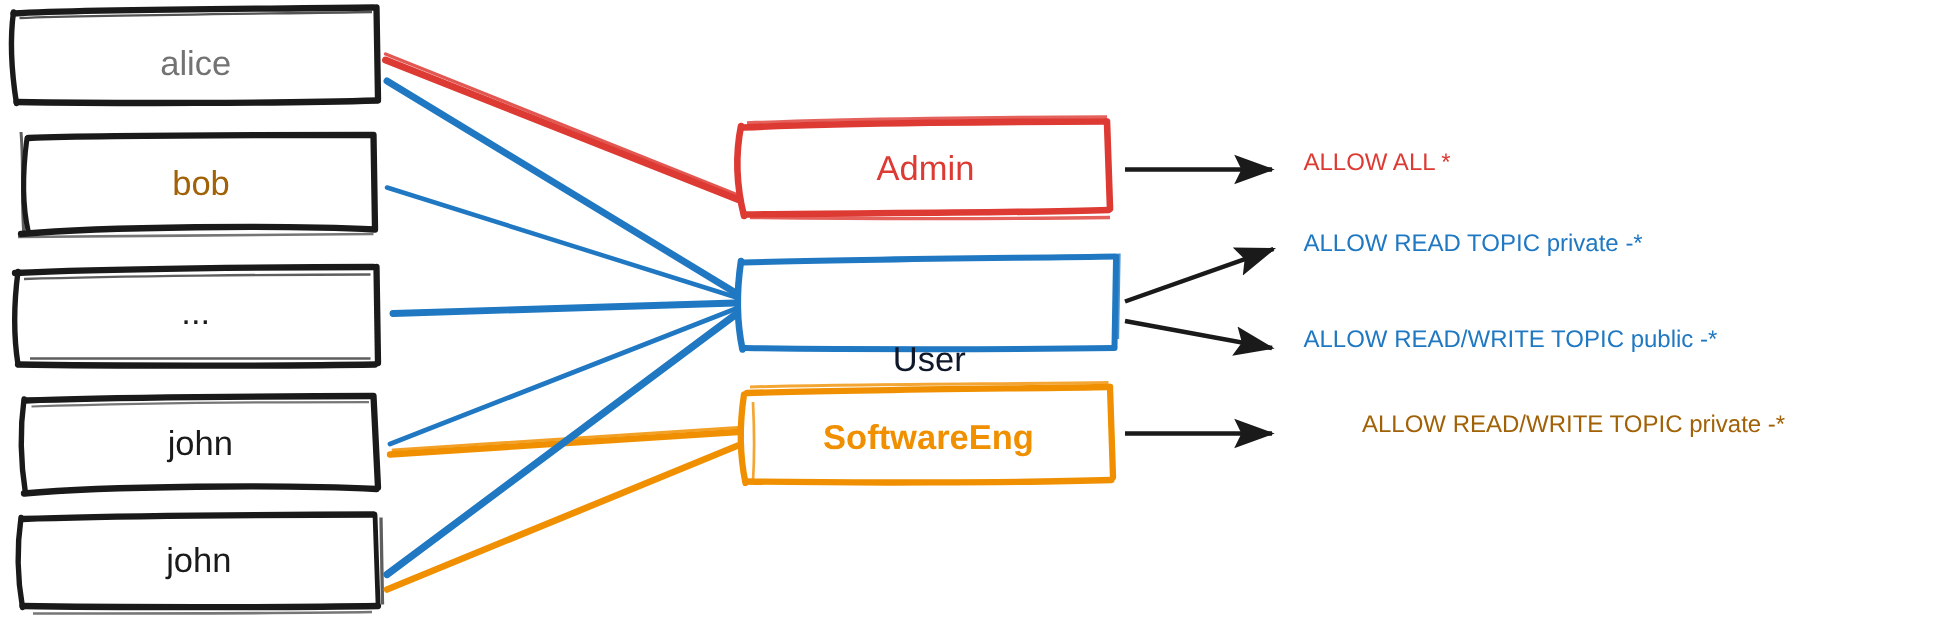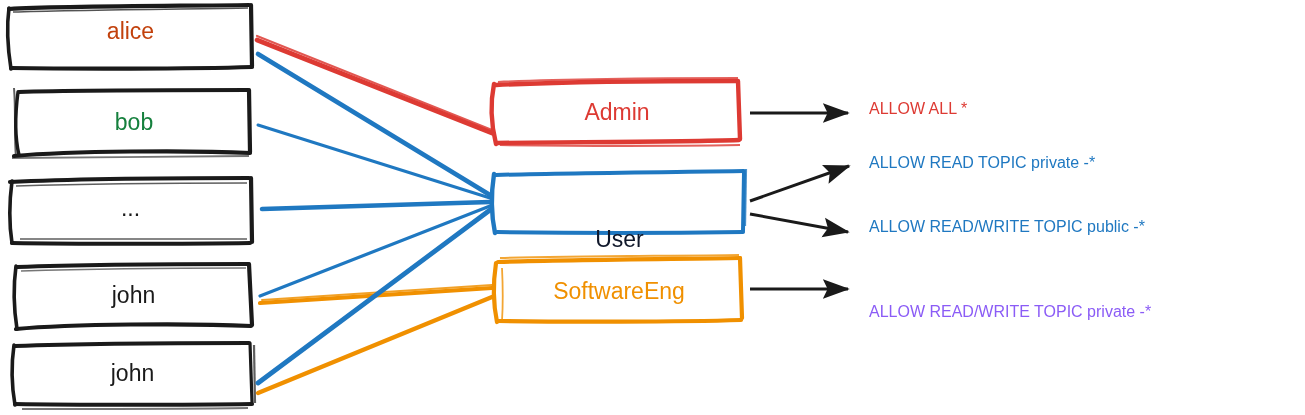--- a/index.html
+++ b/index.html
@@ -166,52 +166,52 @@
       <line x1="750" y1="201" x2="849" y2="166" stroke="#1a1a1a" stroke-width="3.0" marker-end="url(#arrowhead)"></line>
     </g>
     <g>
       <line x1="750" y1="214" x2="848" y2="232" stroke="#1a1a1a" stroke-width="3.0" marker-end="url(#arrowhead)"></line>
     </g>
     <g>
       <line x1="750" y1="289" x2="848" y2="289" stroke="#1a1a1a" stroke-width="3.0" marker-end="url(#arrowhead)"></line>
     </g>
   </svg>
 
-  <div class="node-label" style="left:9px; top:0; width:243px; height:63px; color:#c2410c;">
+  <div class="node-label" style="left:9px; top:11px; width:243px; height:63px; color:#737373;">
     <span>alice</span>
   </div>
-  <div class="node-label" style="left:18px; top:90px; width:232px; height:64px; color:#15803d;">
+  <div class="node-label" style="left:18px; top:90px; width:232px; height:64px; color:#a16207;">
     <span>bob</span>
   </div>
   <div class="node-label" style="left:10px; top:176px; width:241px; height:64px; color:#1a1a1a;">
     <span>...</span>
   </div>
   <div class="node-label" style="left:16px; top:264px; width:235px; height:63px; color:#1a1a1a;">
     <span>john</span>
   </div>
   <div class="node-label" style="left:14px; top:343px; width:237px; height:61px; color:#1a1a1a;">
     <span>john</span>
   </div>
 
   <div class="node-label" style="left:495px; top:82px; width:244px; height:60px; color:#dd3a33;">
     <span>Admin</span>
   </div>
   <div class="node-label" style="left:495px; top:172px; width:249px; height:60px; color:#0f172a;margin-top:37px;">
     <span>User</span>
   </div>
-  <div class="node-label" style="left:497px; top:258px; width:244px; height:67px; color:#f09000;">
+  <div class="node-label" style="left:497px; top:258px; width:244px; height:67px; color:#f09000;font-weight:bold;">
     <span>SoftwareEng</span>
   </div>
 
   <div class="perm-label" style="left:869px; top:100px; color:#dd3a33;">
     <span>ALLOW ALL *</span>
   </div>
   <div class="perm-label" style="left:869px; top:154px; color:#1f78c1;">
     <span>ALLOW READ TOPIC private -*</span>
   </div>
   <div class="perm-label" style="left:869px; top:218px; color:#1f78c1;">
     <span>ALLOW READ/WRITE TOPIC public -*</span>
   </div>
-  <div class="perm-label" style="left:869px; top:275px; color:#8b5cf6;margin-top:28px;">
+  <div class="perm-label" style="left:908px; top:275px; color:#a16207;">
     <span>ALLOW READ/WRITE TOPIC private -*</span>
   </div>
 
 </div>
 
 </body></html>

